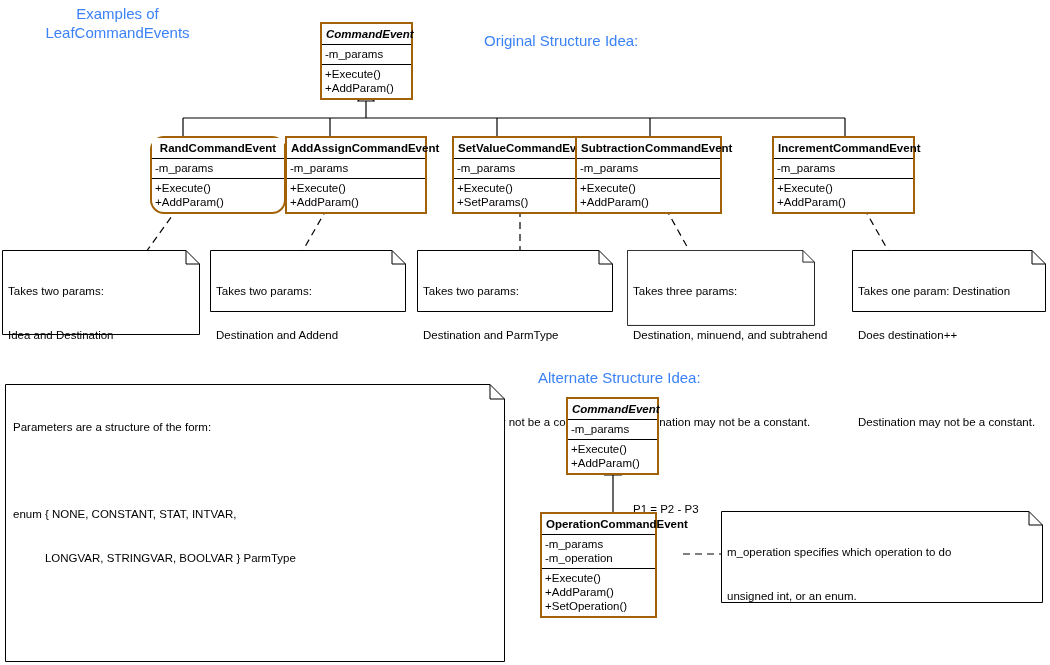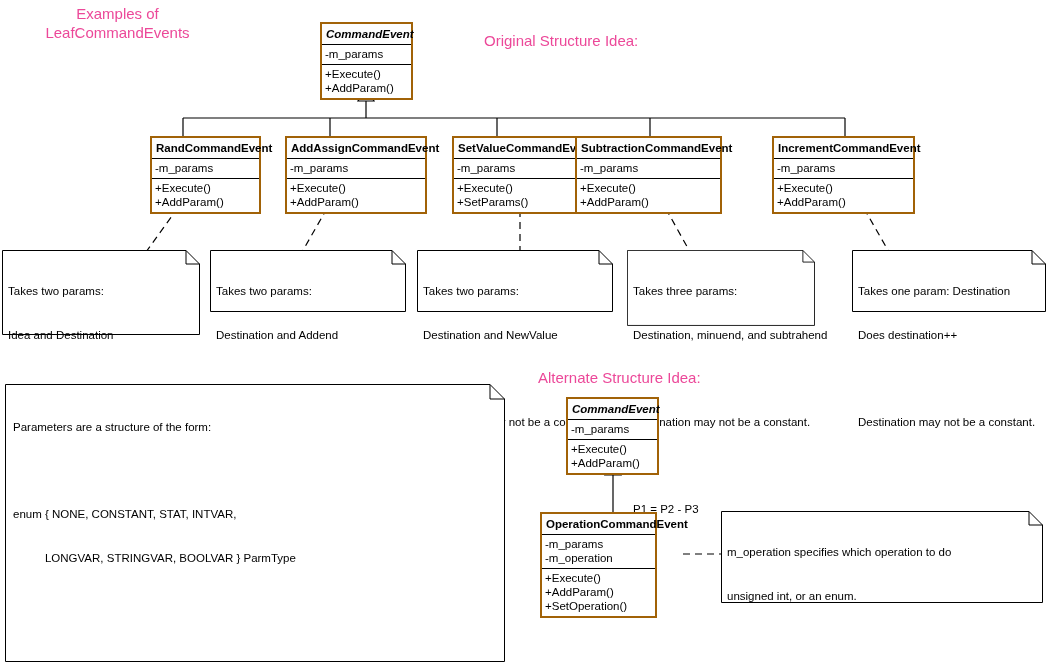--- a/index.html
+++ b/index.html
@@ -16,21 +16,21 @@
     color: #000000;
     overflow: hidden;
   }
 
   
   .heading {
     position: absolute;
     font-size: 15px;
     line-height: 19px;
     white-space: pre;
-    color: #ec4899;
+    color: #3b82f6;
   }
 
   
   .uml-class {
     position: absolute;
     border: 2px solid #a16207;
     background: #ffffff;
     box-sizing: border-box;
     font-size: 11.5px;
     line-height: 14px;
@@ -129,21 +129,21 @@
     <div class="cls-name">CommandEvent</div>
     <div class="cls-attrs">
       <div class="member">-m_params</div>
     </div>
     <div class="cls-ops">
       <div class="member">+Execute()</div>
       <div class="member">+AddParam()</div>
     </div>
   </div>
 
-  <div class="uml-class" style="left:150px; top:136px; width:111px;">
+  <div class="uml-class" style="left:150px; top:136px; width:136px;border-radius:14px;">
     <div class="cls-name">RandCommandEvent</div>
     <div class="cls-attrs">
       <div class="member">-m_params</div>
     </div>
     <div class="cls-ops">
       <div class="member">+Execute()</div>
       <div class="member">+AddParam()</div>
     </div>
   </div>
 
@@ -219,21 +219,21 @@
     </div>
   </div>
 
   <div class="uml-note" style="left:417px; top:250px; width:196px; height:62px;">
     <svg class="note-shape" viewBox="0 0 196 62" preserveAspectRatio="none">
       <path d="M0.5,0.5 H182 L195.5,14 V61.5 H0.5 Z" fill="#fff" stroke="#000" stroke-width="1"></path>
       <path d="M182,0.5 V14 H195.5" fill="none" stroke="#000" stroke-width="1"></path>
     </svg>
     <div class="note-body">
       <div class="note-line">Takes two params:</div>
-      <div class="note-line">Destination and NewValue</div>
+      <div class="note-line">Destination and ParmType</div>
       <div class="note-line">&nbsp;</div>
       <div class="note-line">Destination may not be a constant.</div>
     </div>
   </div>
 
   <div class="uml-note" style="left:627px; top:250px; width:188px; height:88px;">
     <svg class="note-shape" viewBox="0 0 218 88" preserveAspectRatio="none">
       <path d="M0.5,0.5 H204 L217.5,14 V87.5 H0.5 Z" fill="#fff" stroke="#000" stroke-width="1"></path>
       <path d="M204,0.5 V14 H217.5" fill="none" stroke="#000" stroke-width="1"></path>
     </svg>

